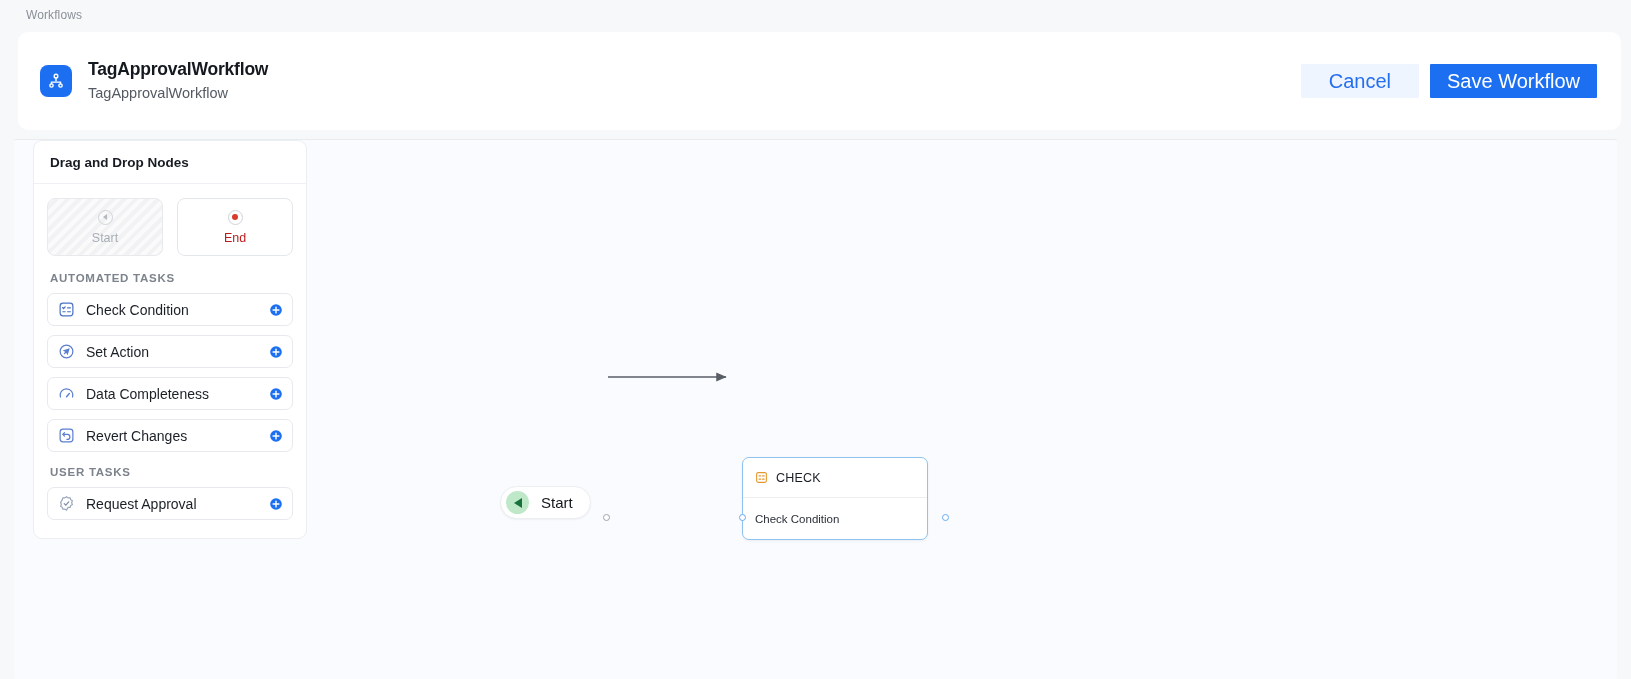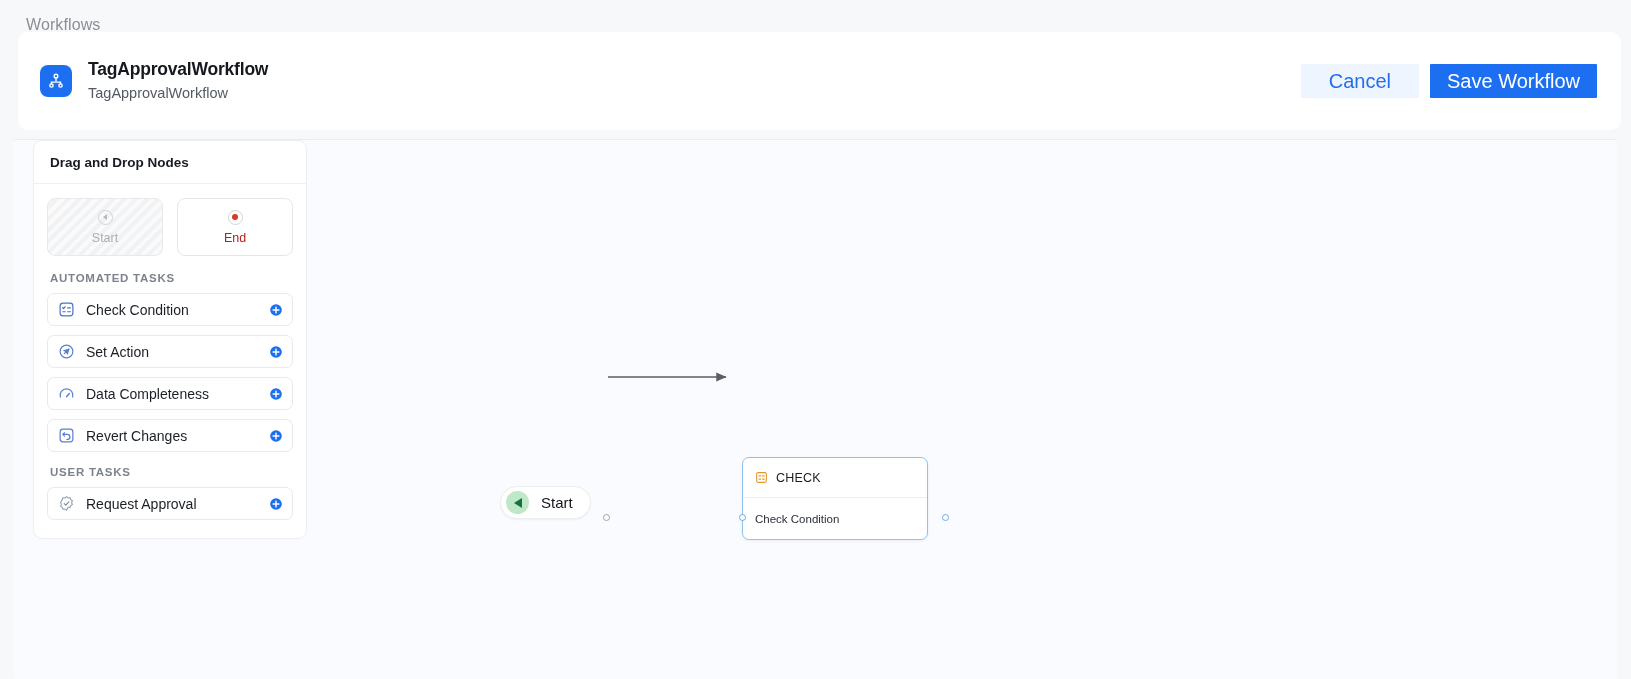--- a/index.html
+++ b/index.html
@@ -6,22 +6,22 @@
   html, body {
     width: 1631px; height: 679px;
     background: #f7f8fa;
     font-family: "Liberation Sans", sans-serif;
     overflow: hidden;
   }
 
   
   .breadcrumb {
     height: 30px;
-    padding: 16px 0 0 26px;
-    font-size: 16px;
+    padding: 8px 0 0 26px;
+    font-size: 12px;
     color: #8a8f98;
     letter-spacing: .1px;
   }
 
   
   .header-card {
     position: absolute;
     left: 18px; top: 32px;
     width: 1603px; height: 98px;
     background: #ffffff;

